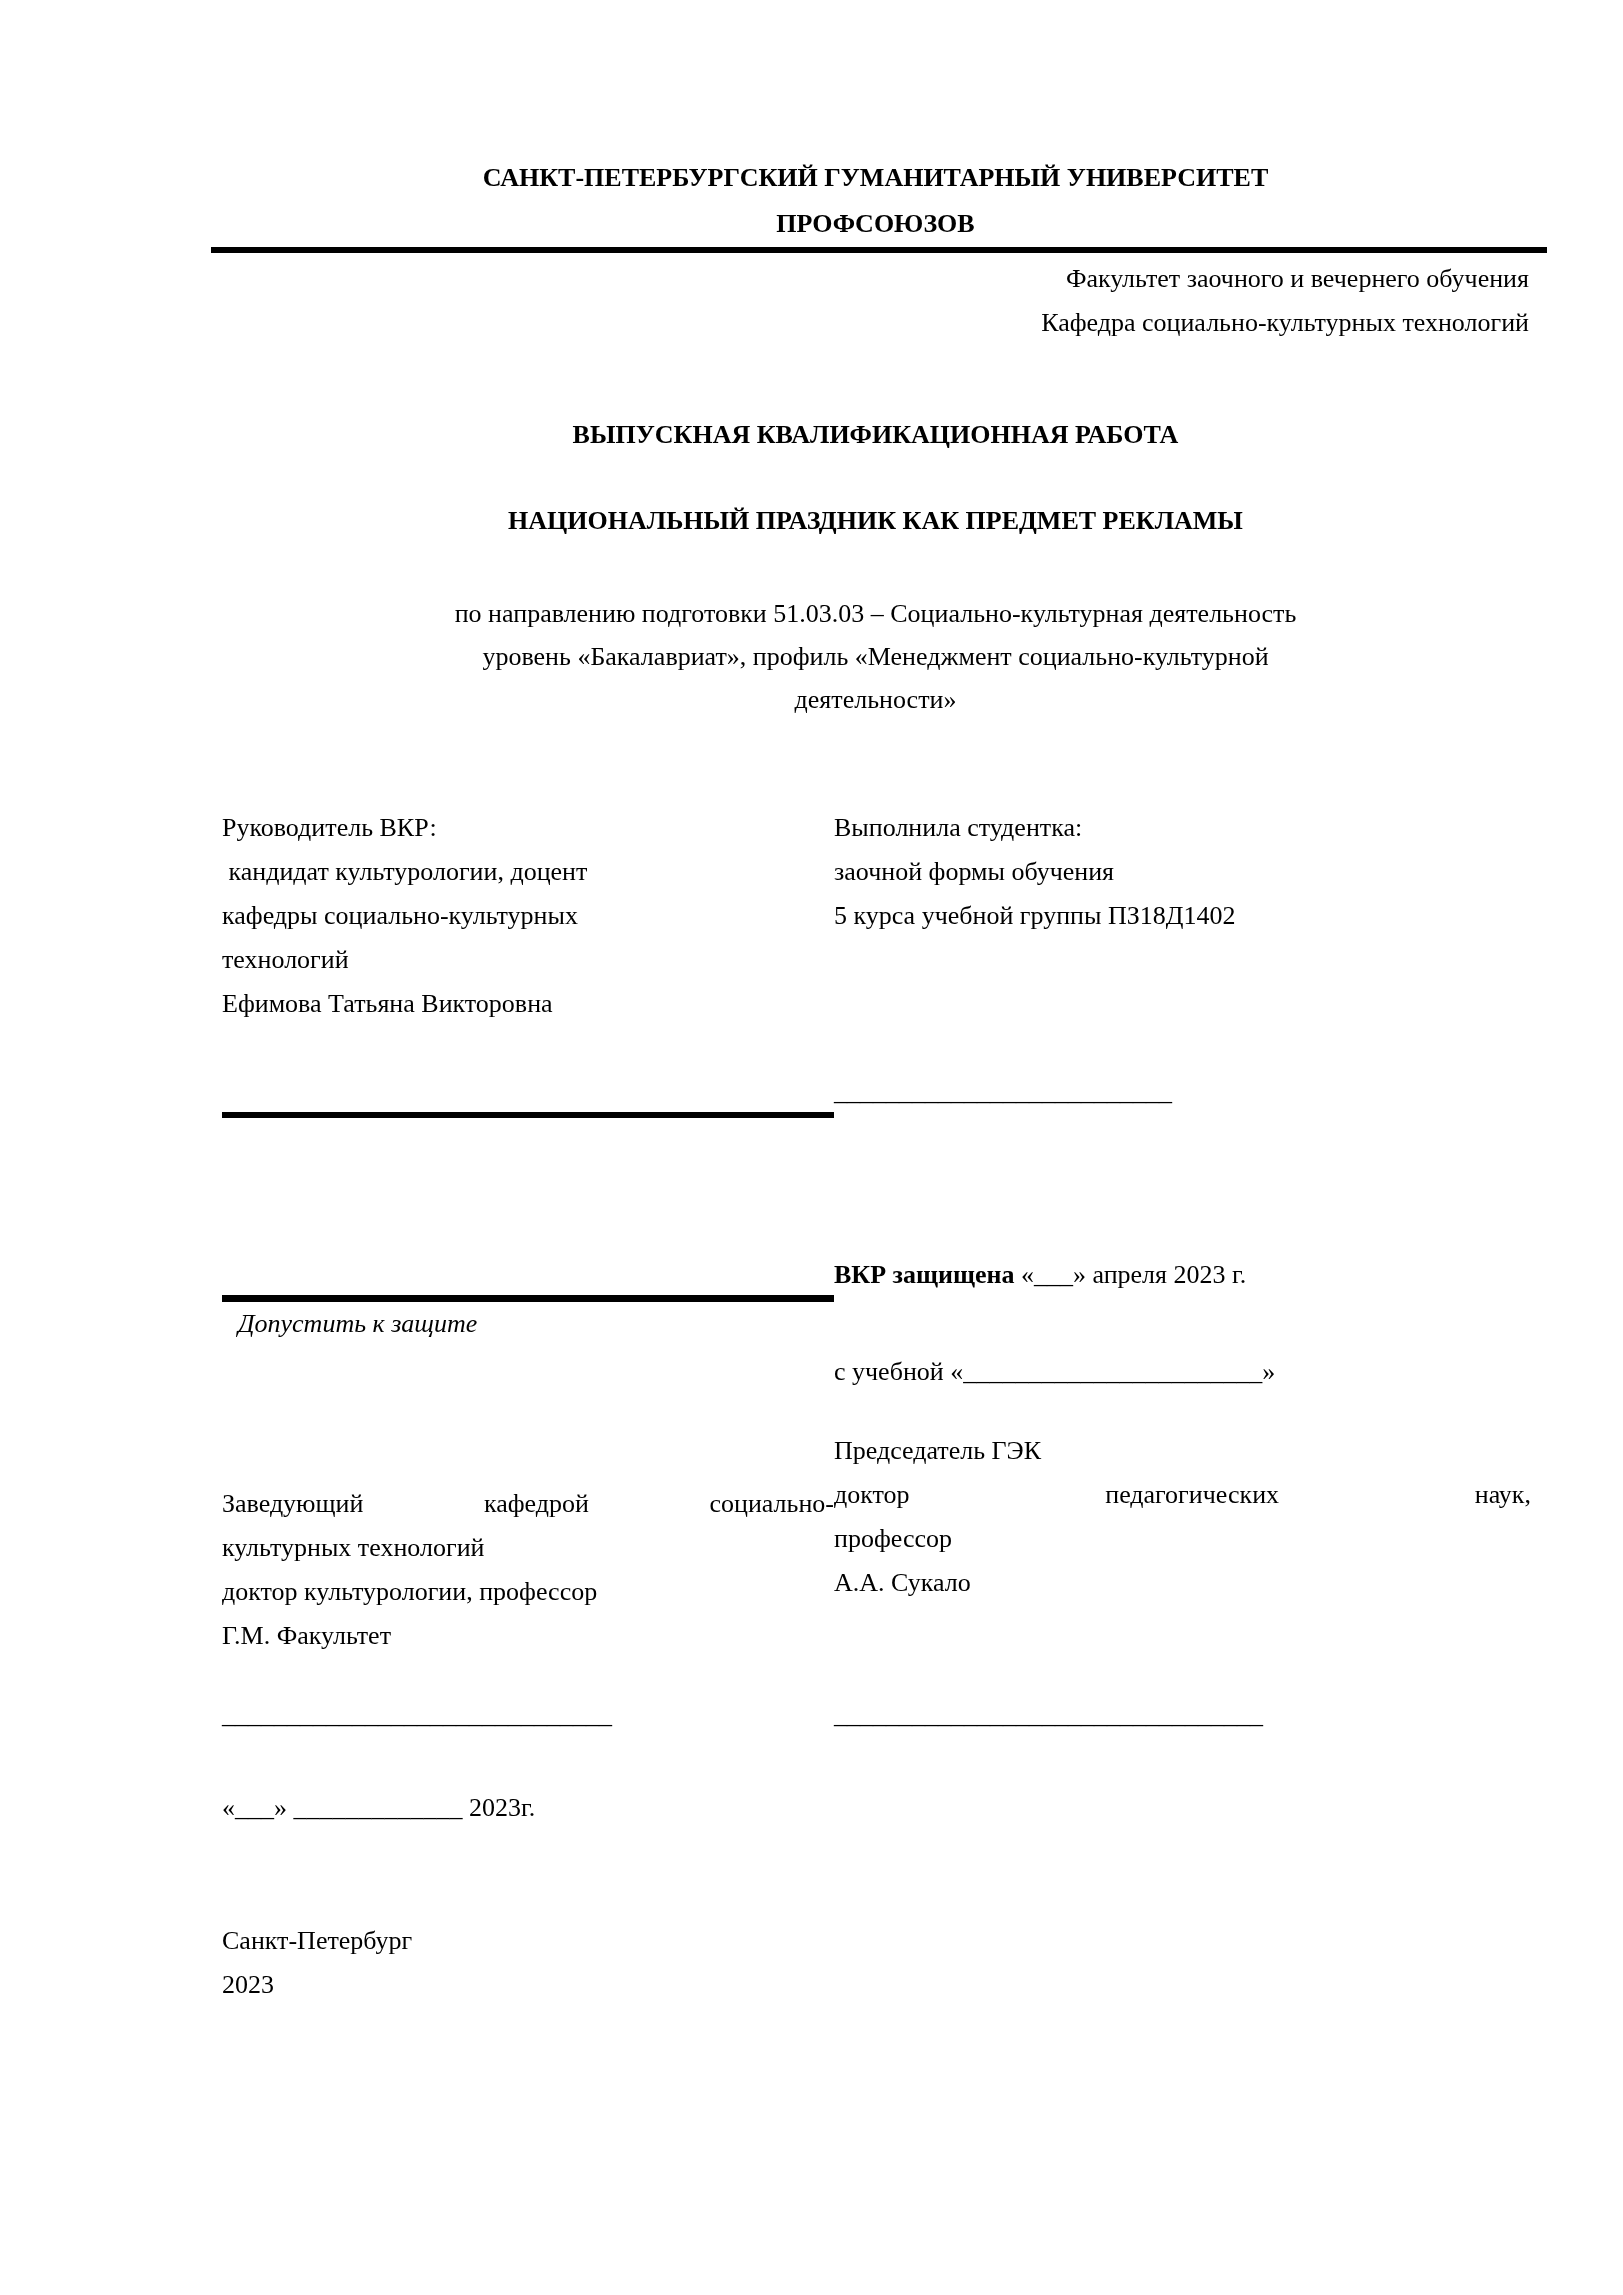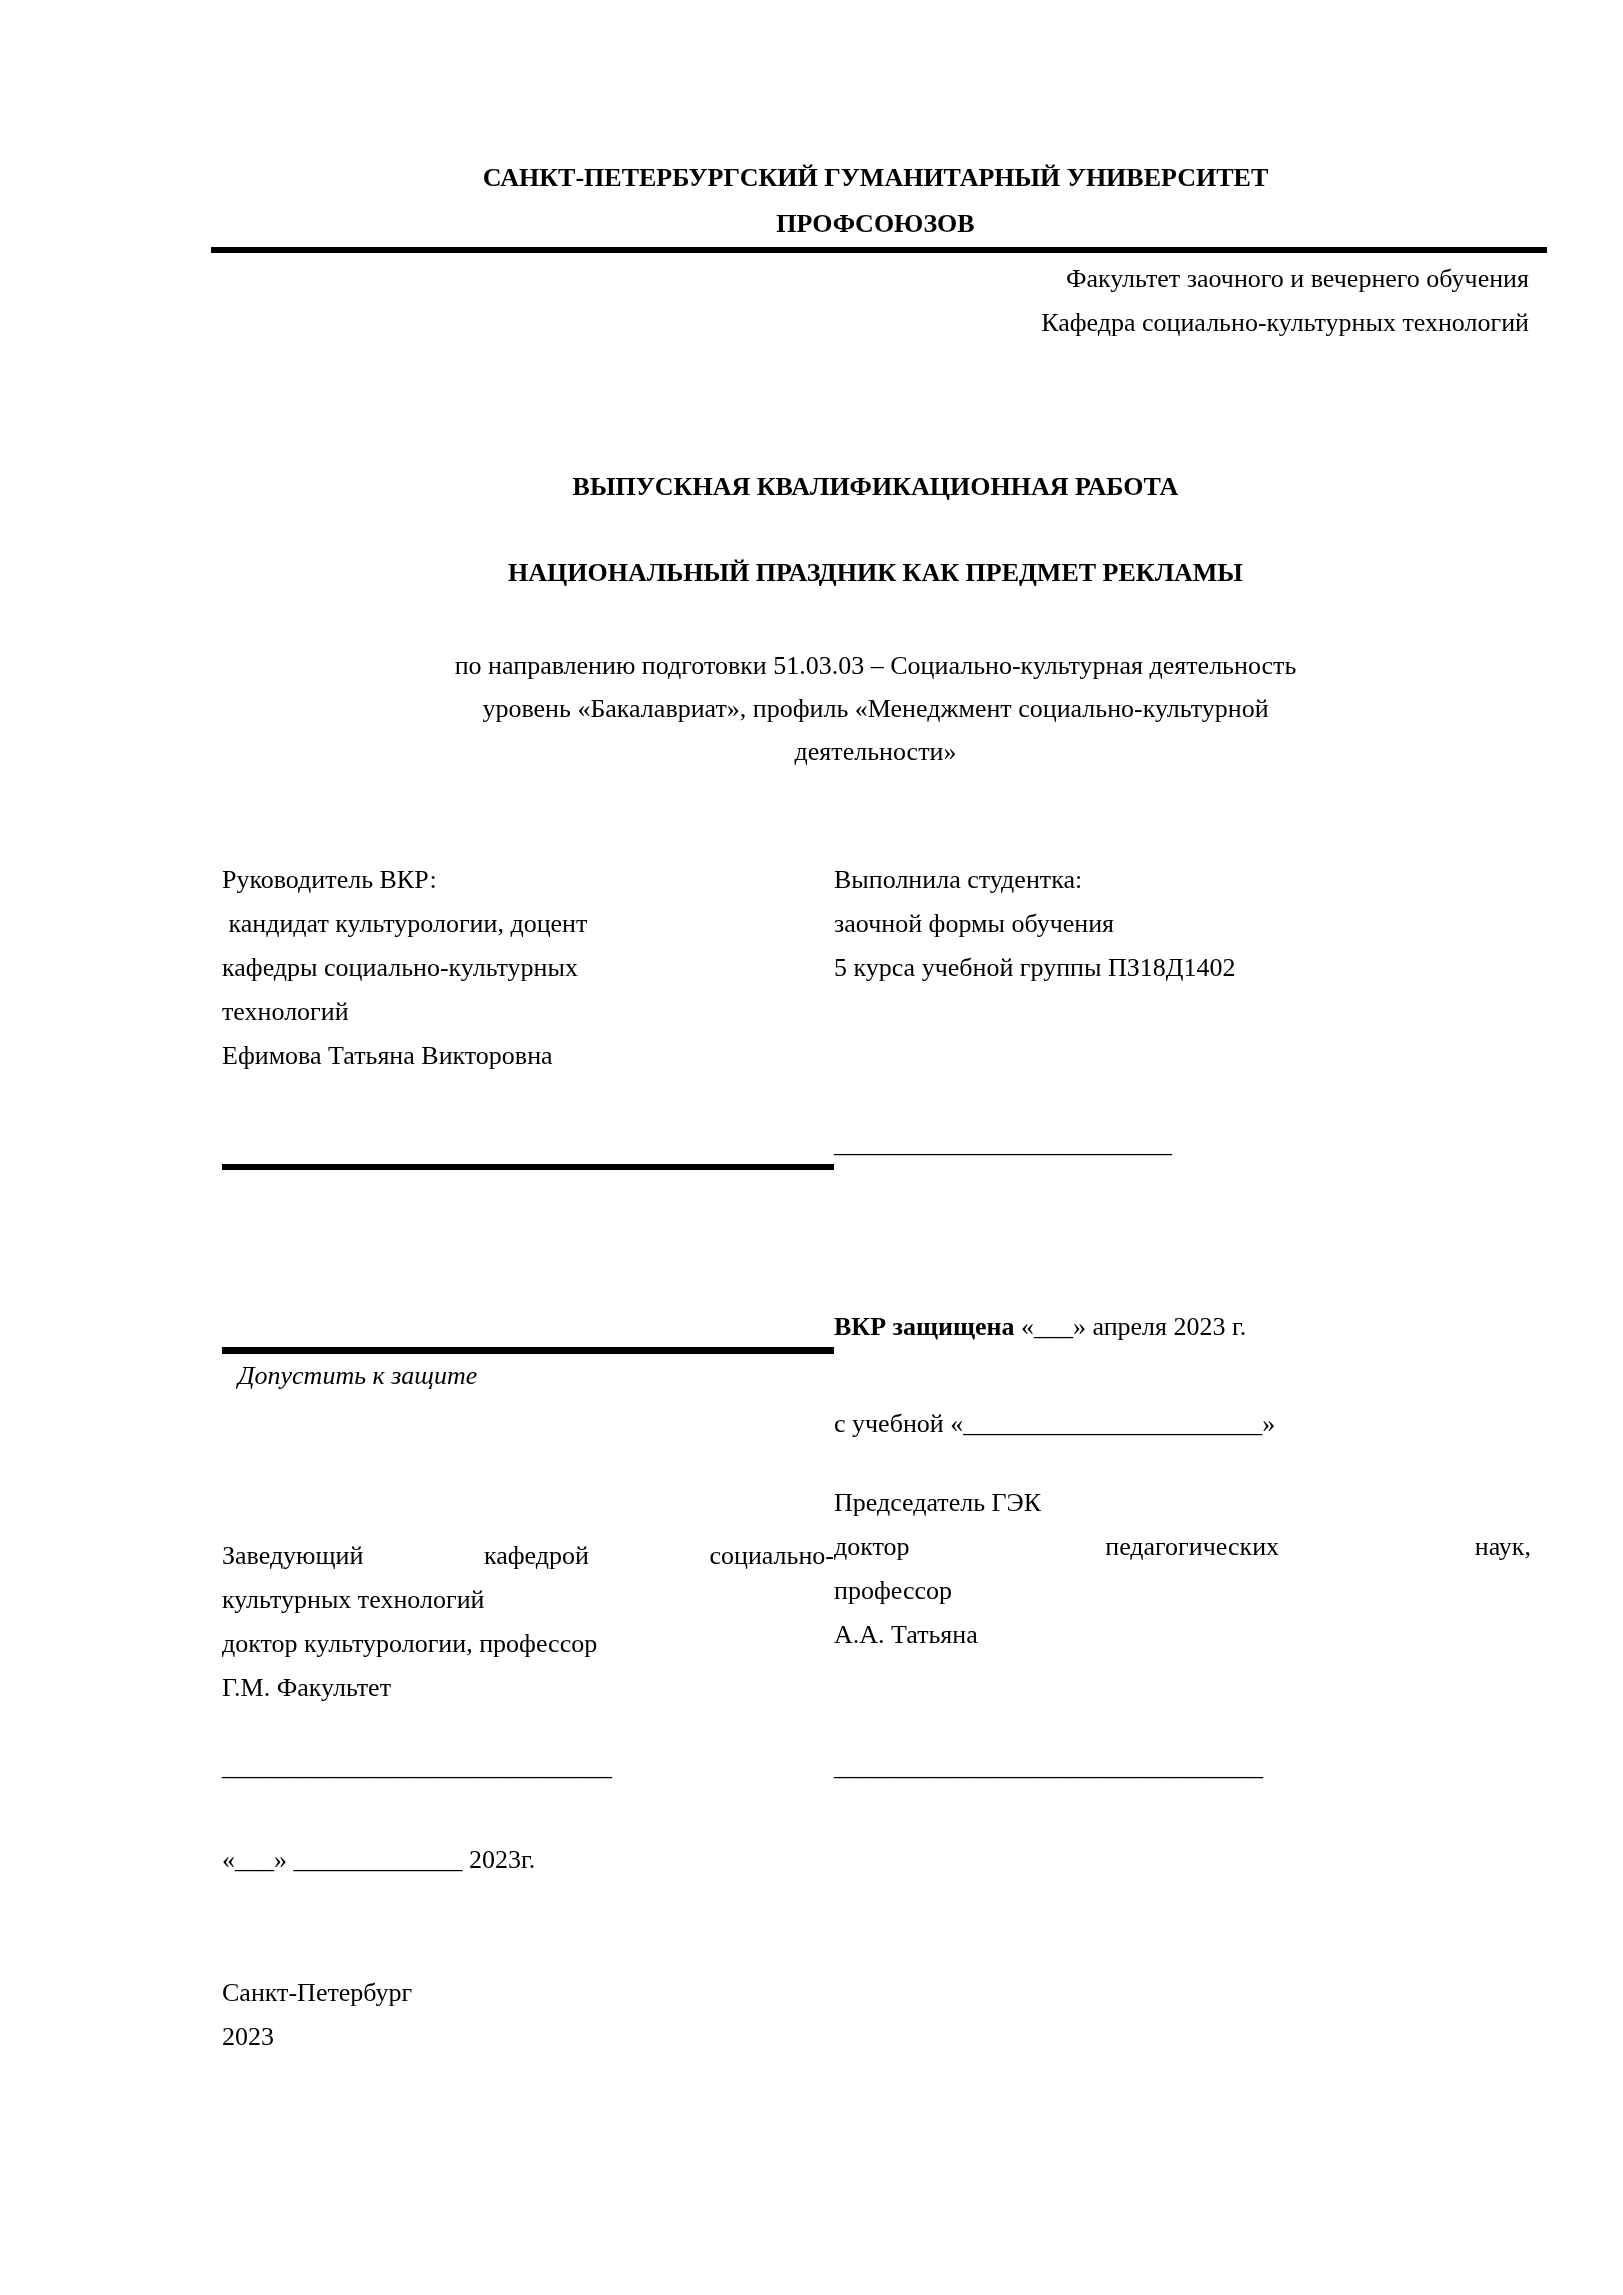--- a/index.html
+++ b/index.html
@@ -12,21 +12,21 @@
     box-sizing:border-box;
     padding:155px 94px 0 222px;
     font-family:"Liberation Serif","DejaVu Serif",serif;
     font-size:26px; line-height:44px;
     overflow:hidden;
   }
   .bold   { font-weight:bold; }
   .uni    { text-align:center; font-weight:bold; line-height:46px; }
   .rule   { height:5.5px; background:#000; width:1336px; margin-left:-11px; }
   .subhead{ margin-top:4.7px; text-align:right; }
-  .worktype { margin-top:120px; text-align:center; font-weight:bold; }
+  .worktype { margin-top:68px; text-align:center; font-weight:bold; }
   .thesis   { margin-top:42px;  text-align:center; font-weight:bold; }
   .program  { margin-top:49px; text-align:center; line-height:43px; }
   .cols   { display:flex; }
   .col-l  { width:612px; flex:0 0 auto; }
   .col-r  { width:697px; flex:0 0 auto; margin-left:auto; }
   .block1 { margin-top:85px; }
   .line   { white-space:pre-wrap; }
   .just   { text-align:justify; text-align-last:justify; }
   .sigrow1{ margin-top:44px; }
   .bar    { height:6.3px; background:#000; width:612px; }
@@ -104,21 +104,21 @@
       <div class="line">Г.М. Факультет</div>
     </div>
     <div class="col-r">
       <div class="line"><span class="bold">ВКР защищена</span><span> «___» апреля 2023 г.</span></div>
       <div class="sp-c"></div>
       <div class="line">с учебной «_______________________»</div>
       <div class="sp-d"></div>
       <div class="line">Председатель ГЭК</div>
       <div class="line just">доктор педагогических наук,</div>
       <div class="line">профессор</div>
-      <div class="line">А.А. Татьяна</div>
+      <div class="line">А.А. Сукало</div>
     </div>
   </div>
 
   <div class="cols sigrow2">
     <div class="col-l line">______________________________</div>
     <div class="col-r line">_________________________________</div>
   </div>
 
   <div class="daterow">«___» _____________ 2023г.</div>
 

